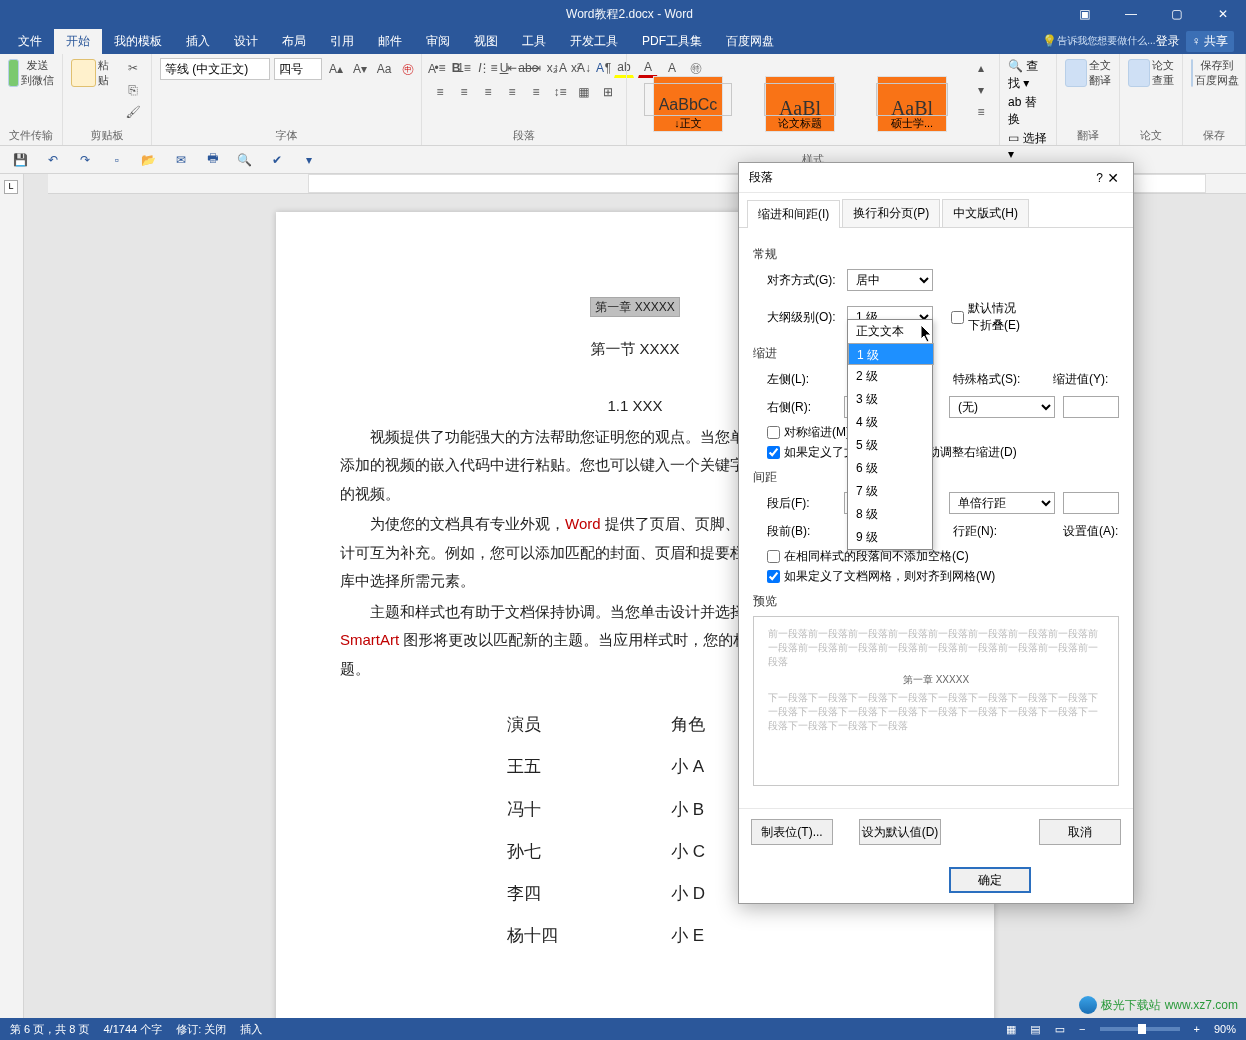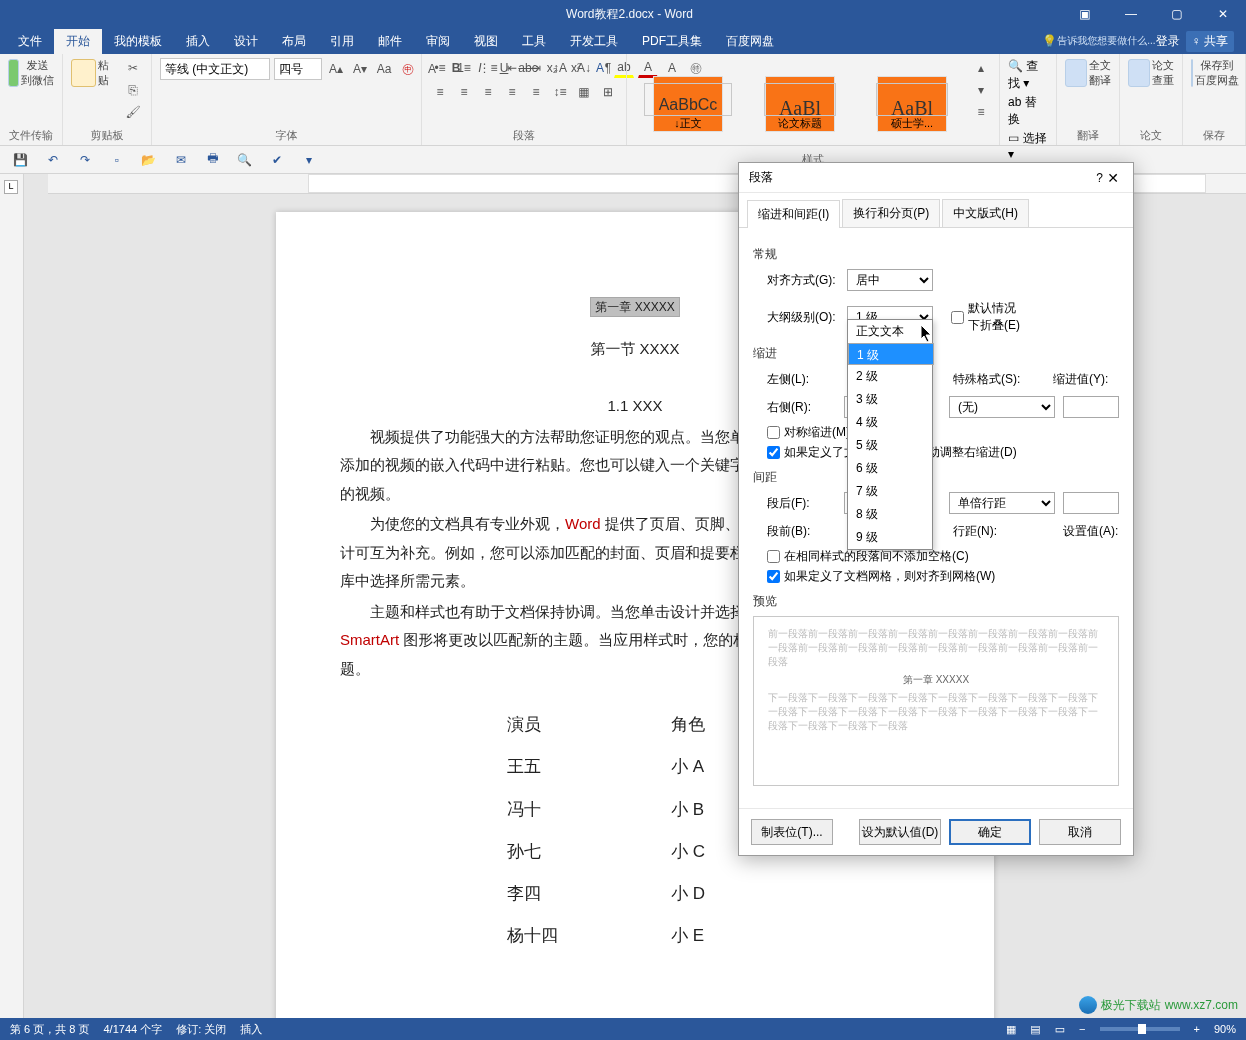--- a/index.html
+++ b/index.html
@@ -53,21 +53,21 @@
 .section{margin:8px 0;}
 .section .sec-title{margin-bottom:6px;color:#333;}
 .formrow{display:flex;align-items:center;gap:8px;margin:6px 0 6px 14px;}
 .formrow label{width:72px;}
 .sel{height:22px;border:1px solid #a8a8a8;background:#fff;padding:0 4px;font-size:12px;width:86px;}
 .chk{display:flex;align-items:center;gap:4px;margin:3px 0 3px 14px;}
 .chk input{margin:0;}
 .preview{border:1px solid #c8c8c8;height:170px;margin:6px 0 0 0;padding:10px 14px;font-size:10px;color:#bbb;line-height:1.4;overflow:hidden;}
 .dlg-buttons{display:flex;gap:8px;padding:10px 12px;border-top:1px solid #e8e8e8;justify-content:flex-end;}
 .dlg-buttons .btn{height:26px;min-width:82px;border:1px solid #aaa;background:#f0f0f0;display:flex;align-items:center;justify-content:center;}
-.dlg-buttons .btn.primary{border:2px solid #2b6fbf;}
+.dlg-buttons .btn.primary{border:2px solid #2b6fbf;margin-top:48px;}
 .dropdown{position:absolute;border:1px solid #8b8b8b;background:#fff;box-shadow:2px 2px 6px rgba(0,0,0,.2);width:86px;z-index:20;}
 .dropdown .opt{padding:3px 8px;font-size:12px;}
 .dropdown .opt.sel{background:#1e90ff;color:#fff;}
 .cursor-arrow{position:absolute;width:12px;height:18px;pointer-events:none;z-index:30;}
 .logo{position:absolute;right:8px;bottom:26px;font-size:12px;color:#2b9a3b;display:flex;align-items:center;gap:4px;}
 </style>
 </head>
 <body>
 
 <div class="titlebar">

